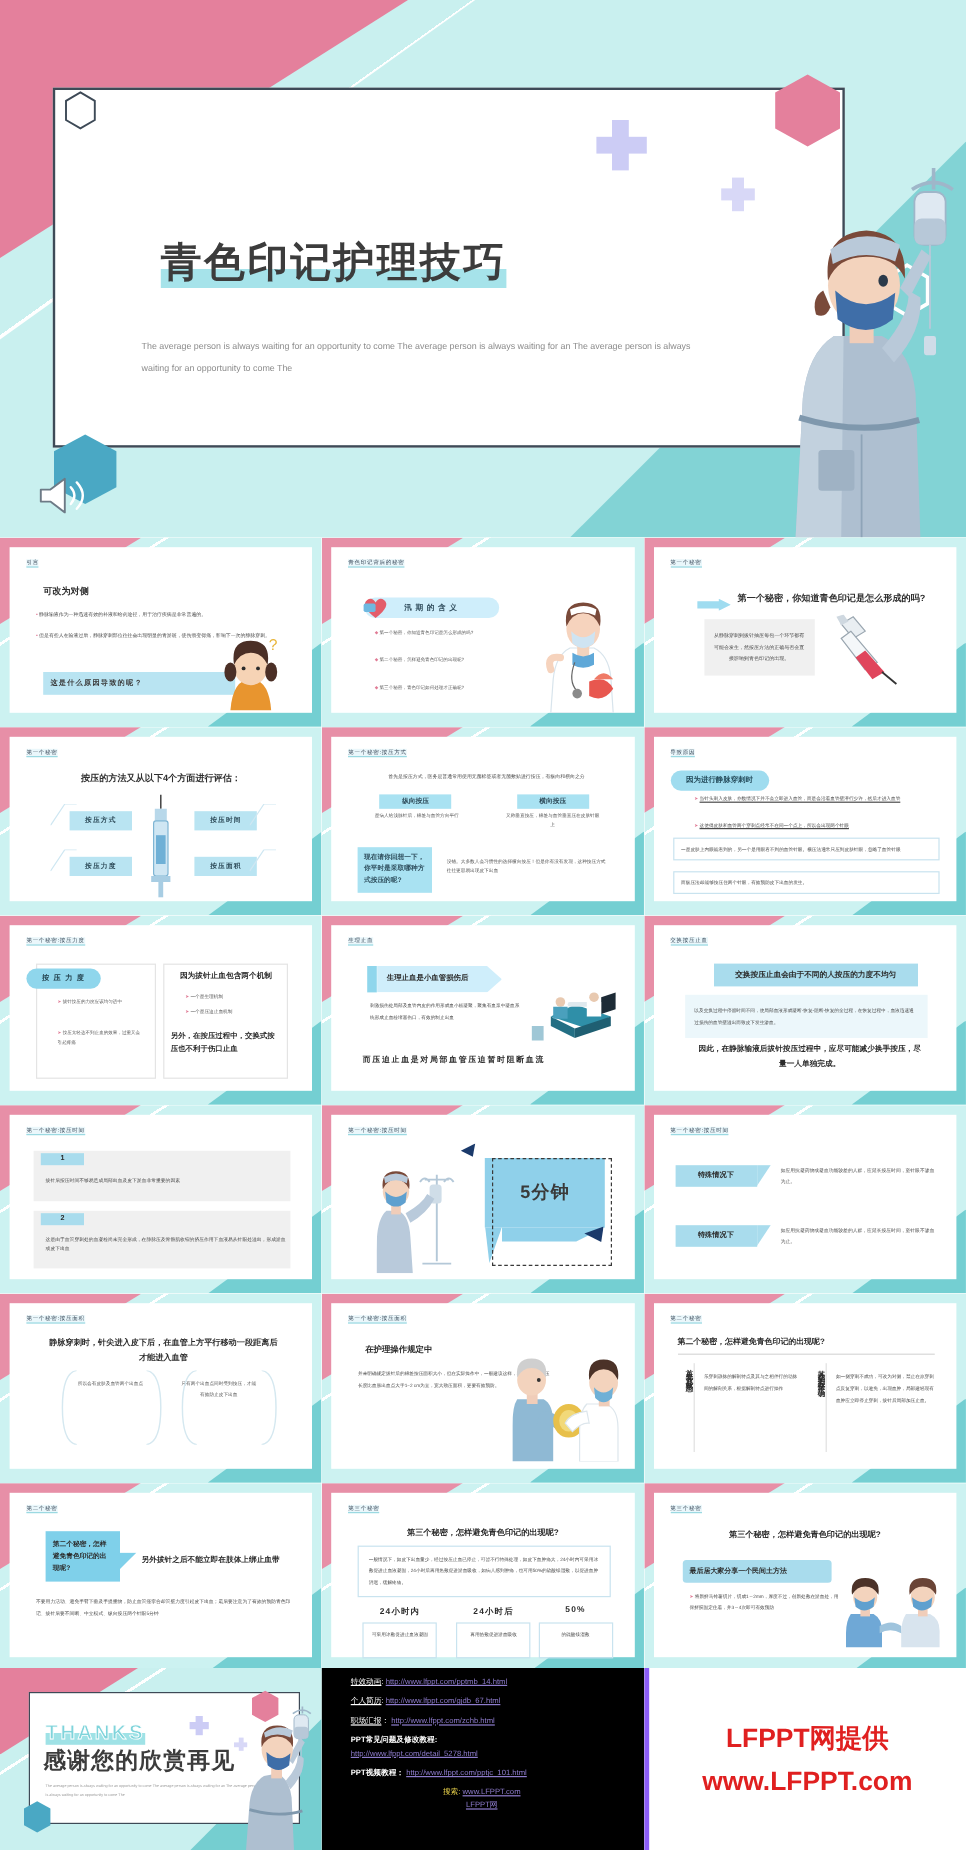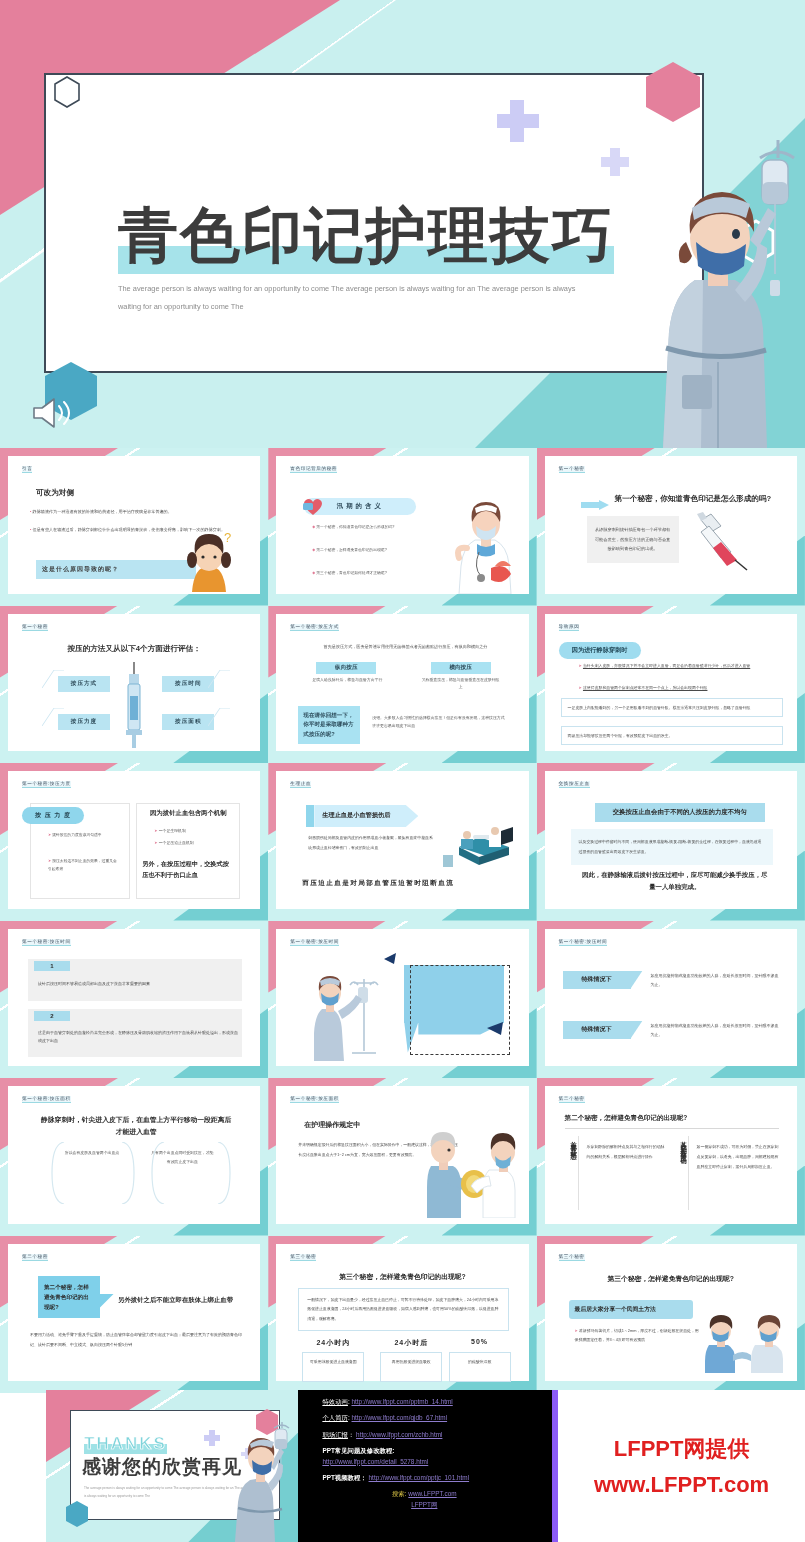--- a/index.html
+++ b/index.html
@@ -46,22 +46,22 @@
   .hero-title-en {
     position:absolute; left:118px; top:145px; z-index:6;
     font-size: 38px; font-weight: bold; letter-spacing: 4px;
     color: #7fd4db;
     -webkit-text-stroke: 1px #ffffff;
     text-shadow: 0 0 0 #fff;
     white-space: nowrap;
     background: linear-gradient(to bottom, transparent 52%, #9fe2e6 52%);
   }
   .hero-title-cn {
-    position:absolute; left:118px; top:196px; z-index:6;
-    font-size: 60px; font-weight: bold; letter-spacing: 2px;
+    position:absolute; left:134px; top:196px; z-index:6;
+    font-size: 34px; font-weight: bold; letter-spacing: 2px;
     color: #3c3c3c; white-space: nowrap;
     background: linear-gradient(to bottom, transparent 62%, #a6e3ea 62%, #a6e3ea 96%, transparent 96%);
   }
   .hero-sub {
     position:absolute; left:118px; top:280px; width:470px; z-index:6;
     font-size: 7.4px; color:#8c8c8c; line-height: 2.4;
   }
   .cross {
     position:absolute; z-index:5;
   }
@@ -118,21 +118,21 @@
   .t-body { font-size:4.1px; color:#4a4a4a; line-height:1.85; }
   .t-small { font-size:3.8px; color:#5a5a5a; line-height:1.9; }
   .pill {
     background:#b9e4f2; color:#2d4a58; font-weight:bold;
     font-size:5.6px; text-align:center; padding:4px 0; letter-spacing:1px;
   }
   .grayblk { background:#f0f0f0; }
   .boxline { border:1px solid #c9e3ef; }
 
   
-  .footer-row { display:flex; width:805px; height:152px;padding-left:46px; }
+  .footer-row { display:flex; width:805px; height:152px; }
   .thanks {
     position:relative; width:268.3px; height:152px; overflow:hidden; background:#c9f0ef;
   }
   .thanks .pinktri {
     position:absolute; left:0; top:0; width:115px; height:72px;
     background:#e4809c; clip-path: polygon(0 0, 100% 0, 0 100%);
   }
   .thanks .wline {
     position:absolute; left:-4px; top:-4px; width:148px; height:95px;
     background: linear-gradient(to bottom right, transparent 49%, #fff 49%, #fff 50.5%, transparent 50.5%);
@@ -166,21 +166,21 @@
   }
   .links .lrow { margin-bottom:10px; }
   .links .cn { color:#ffffff; text-decoration:underline; }
   .links a { color:#8e7ccd; text-decoration:underline; }
   .links .center { text-align:center; padding-right:26px; margin-top:3px; }
   .links .yellow { color:#e8d14a; }
 
   .brand {
     position:relative; width:268.4px; height:152px; background:#fff;
     display:flex; flex-direction:column; align-items:center; justify-content:center;
-    border-left: 6px solid #8b5cf6;
+    border-left: 4px solid #8b5cf6;
   }
   .brand .b1 { font-size:22px; font-weight:bold; color:#e02020; letter-spacing:0px; }
   .brand .b2 { font-size:22px; font-weight:bold; color:#e02020; margin-top:8px; }
 </style>
 </head>
 <body>
 
 <div class="page">
 
   <div class="hero">
@@ -508,20 +508,21 @@
         <div class="bgteal"></div>
           <div class="bgpinktri"></div>
           <div class="bgwhiteline"></div>
           <div class="bgtealtri"></div>
         <div class="card">
           <div class="kicker">第一个秘密:按压时间</div>
           <div style="position:absolute;left:128px;top:36px;width:100px;height:58px;background:#8fd0ea;"></div>
           <div style="position:absolute;left:128px;top:94px;width:14px;height:30px;background:#8fd0ea;clip-path:polygon(0 0,100% 0,25% 100%);"></div>
           <div style="position:absolute;left:142px;top:94px;width:86px;height:12px;background:#8fd0ea;clip-path:polygon(0 0,100% 0,72% 100%,0 100%);"></div>
           <div style="position:absolute;left:134px;top:36px;width:100px;height:90px;border:1.4px dashed #3a3a3a;"></div>
+          <div style="position:absolute;left:128px;top:36px;width:100px;height:58px;display:flex;align-items:center;justify-content:center;font-size:15px;font-weight:bold;color:#3a3a3a;letter-spacing:1px;">5分钟</div>
           <svg style="position:absolute;left:38px;top:46px;" width="70" height="86" viewBox="0 0 70 86">
             <path d="M50 4 v72 M40 8 h20 M36 10 q4 -6 8 0 M56 10 q4 -6 8 0" stroke="#b4c8d8" stroke-width="1.6" fill="none"></path>
             <rect x="44" y="12" width="10" height="16" rx="3" fill="#cfdde8"></rect>
             <path d="M38 78 h24" stroke="#b4c8d8" stroke-width="1.6"></path>
             <path d="M8 34 q-7 6 -8 24 l-2 28 h32 l-2 -30 q-1 -18 -10 -22 z" fill="#b9cadb"></path>
             <rect x="12" y="28" width="8" height="9" fill="#f0cdb9"></rect>
             <ellipse cx="16" cy="18" rx="11" ry="12" fill="#f3d3bd"></ellipse>
             <path d="M5 16 q-2 -15 11 -15 q13 0 11 15 q-4 -8 -11 -8 q-7 0 -11 8z" fill="#7a4a3a"></path>
             <path d="M6 6 q10 -6 20 0 l-1 5 q-9 -5 -18 0z" fill="#b9cadb"></path>
             <path d="M7 18 q9 9 18 0 l-1 9 q-8 7 -16 0z" fill="#5fa0cf"></path>

